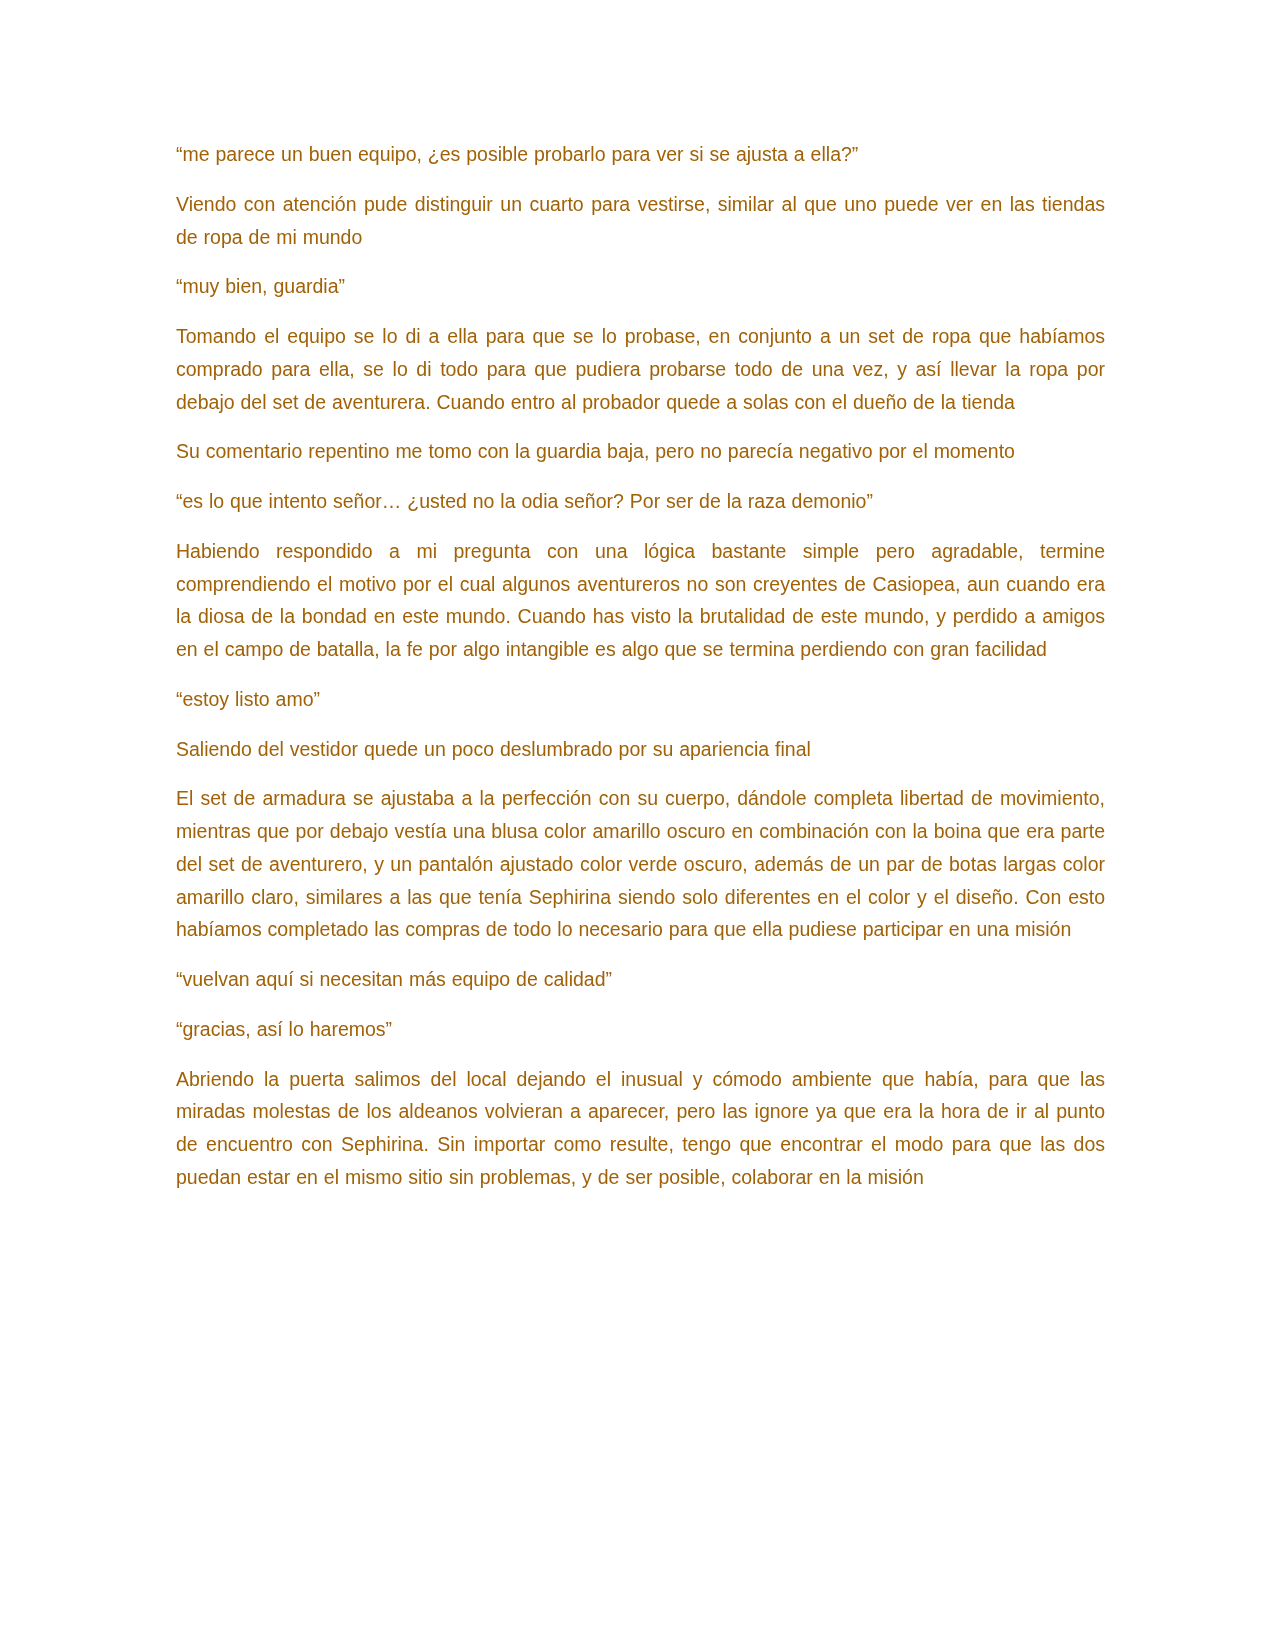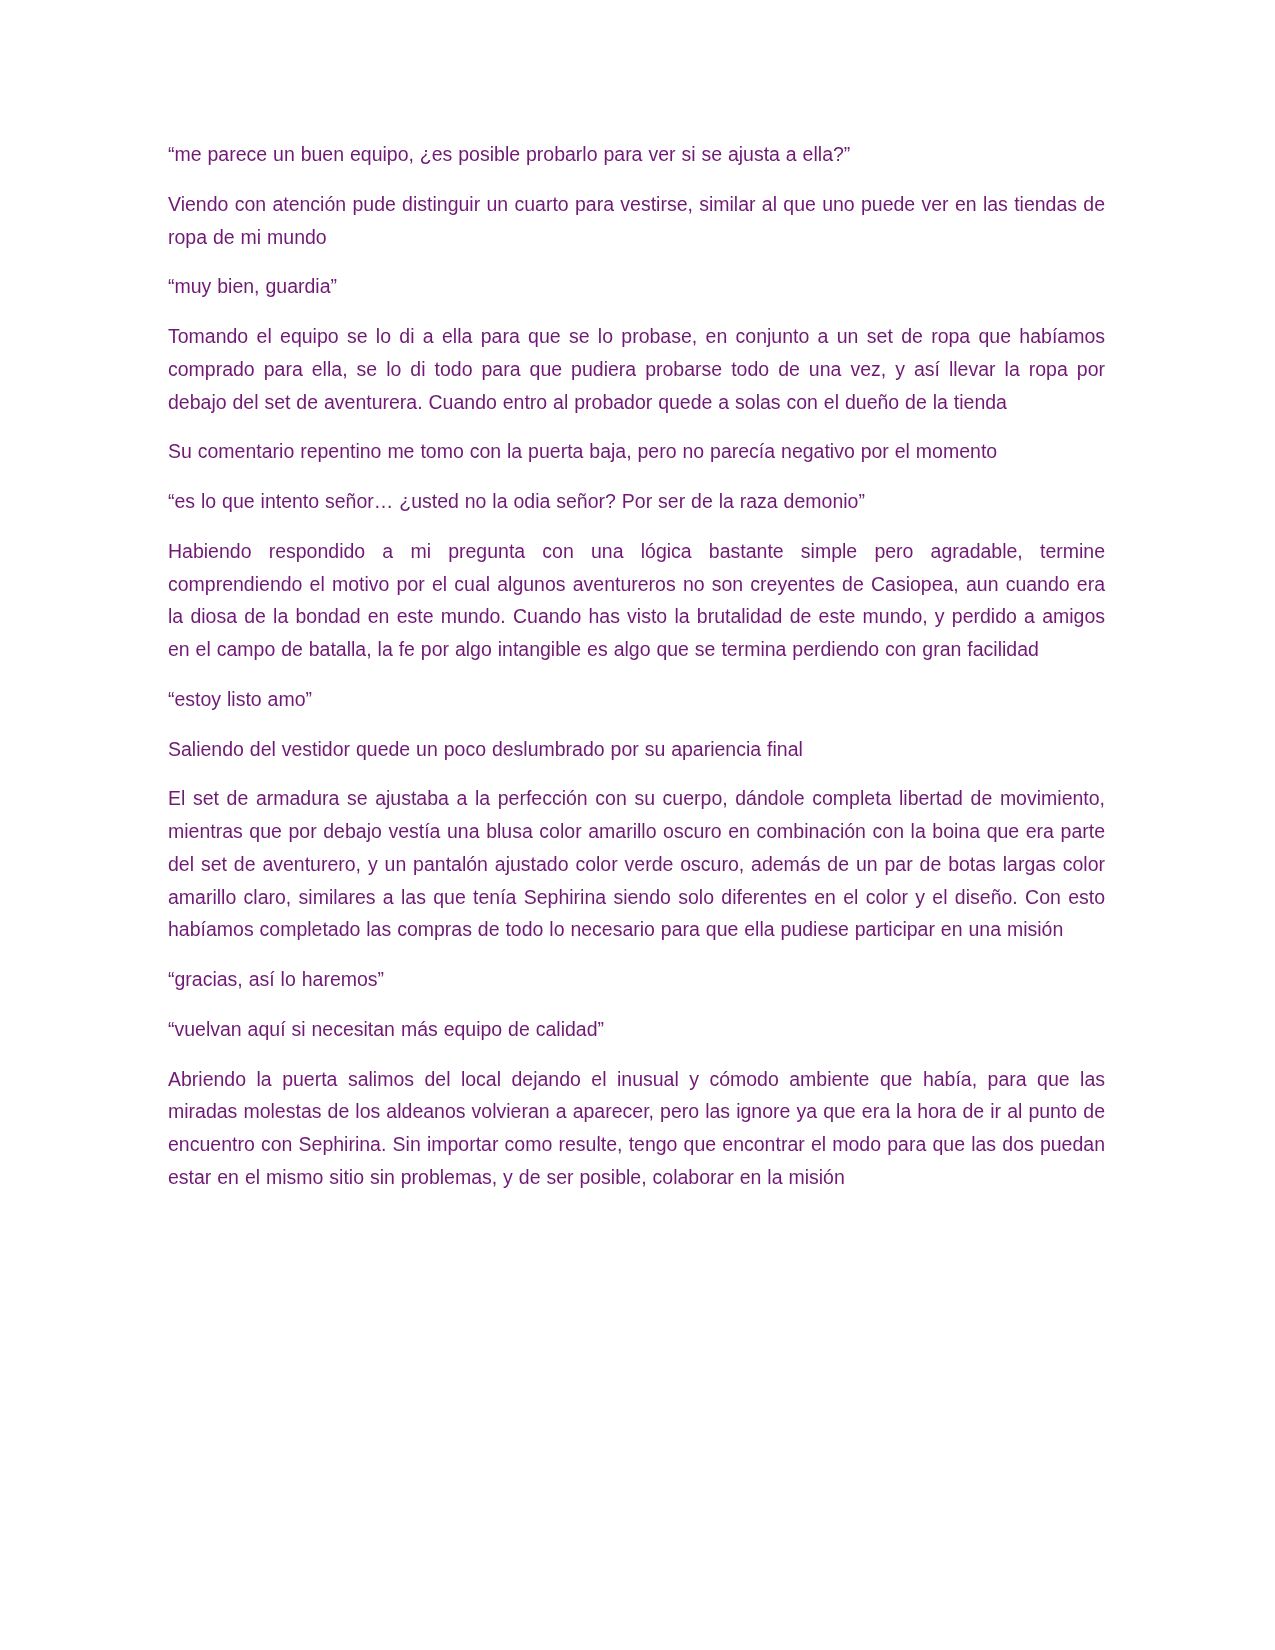--- a/index.html
+++ b/index.html
@@ -15,44 +15,44 @@
   }
   .page {
     box-sizing: border-box;
     width: 1275px;
     height: 1650px;
     padding: 138px 170px 120px 168px;
     background: #ffffff;
     overflow: hidden;
   }
   .doc p {
-    margin: 0 0 17px 0;
+    margin: 0 0 17px 8px;
     font-size: 19.5px;
     line-height: 1.68;
-    color: #701a75;
+    color: #a16207;
     text-align: justify;
     text-justify: inter-word;
     word-spacing: 0.5px;
   }
   .doc p.short {
     text-align: left;
   }
 </style>
 </head>
 <body>
 
 <div class="page">
   <div class="doc">
     <p class="short">“me parece un buen equipo, ¿es posible probarlo para ver si se ajusta a ella?”</p>
     <p>Viendo con atención pude distinguir un cuarto para vestirse, similar al que uno puede ver en las tiendas de ropa de mi mundo</p>
     <p class="short">“muy bien, guardia”</p>
     <p>Tomando el equipo se lo di a ella para que se lo probase, en conjunto a un set de ropa que habíamos comprado para ella, se lo di todo para que pudiera probarse todo de una vez, y así llevar la ropa por debajo del set de aventurera. Cuando entro al probador quede a solas con el dueño de la tienda</p>
-    <p>Su comentario repentino me tomo con la puerta baja, pero no parecía negativo por el momento</p>
+    <p>Su comentario repentino me tomo con la guardia baja, pero no parecía negativo por el momento</p>
     <p class="short">“es lo que intento señor… ¿usted no la odia señor? Por ser de la raza demonio”</p>
     <p>Habiendo respondido a mi pregunta con una lógica bastante simple pero agradable, termine comprendiendo el motivo por el cual algunos aventureros no son creyentes de Casiopea, aun cuando era la diosa de la bondad en este mundo. Cuando has visto la brutalidad de este mundo, y perdido a amigos en el campo de batalla, la fe por algo intangible es algo que se termina perdiendo con gran facilidad</p>
     <p class="short">“estoy listo amo”</p>
     <p class="short">Saliendo del vestidor quede un poco deslumbrado por su apariencia final</p>
     <p>El set de armadura se ajustaba a la perfección con su cuerpo, dándole completa libertad de movimiento, mientras que por debajo vestía una blusa color amarillo oscuro en combinación con la boina que era parte del set de aventurero, y un pantalón ajustado color verde oscuro, además de un par de botas largas color amarillo claro, similares a las que tenía Sephirina siendo solo diferentes en el color y el diseño. Con esto habíamos completado las compras de todo lo necesario para que ella pudiese participar en una misión</p>
+    <p class="short">“vuelvan aquí si necesitan más equipo de calidad”</p>
     <p class="short">“gracias, así lo haremos”</p>
-    <p class="short">“vuelvan aquí si necesitan más equipo de calidad”</p>
     <p>Abriendo la puerta salimos del local dejando el inusual y cómodo ambiente que había, para que las miradas molestas de los aldeanos volvieran a aparecer, pero las ignore ya que era la hora de ir al punto de encuentro con Sephirina. Sin importar como resulte, tengo que encontrar el modo para que las dos puedan estar en el mismo sitio sin problemas, y de ser posible, colaborar en la misión</p>
   </div>
 </div>
 
 </body></html>

